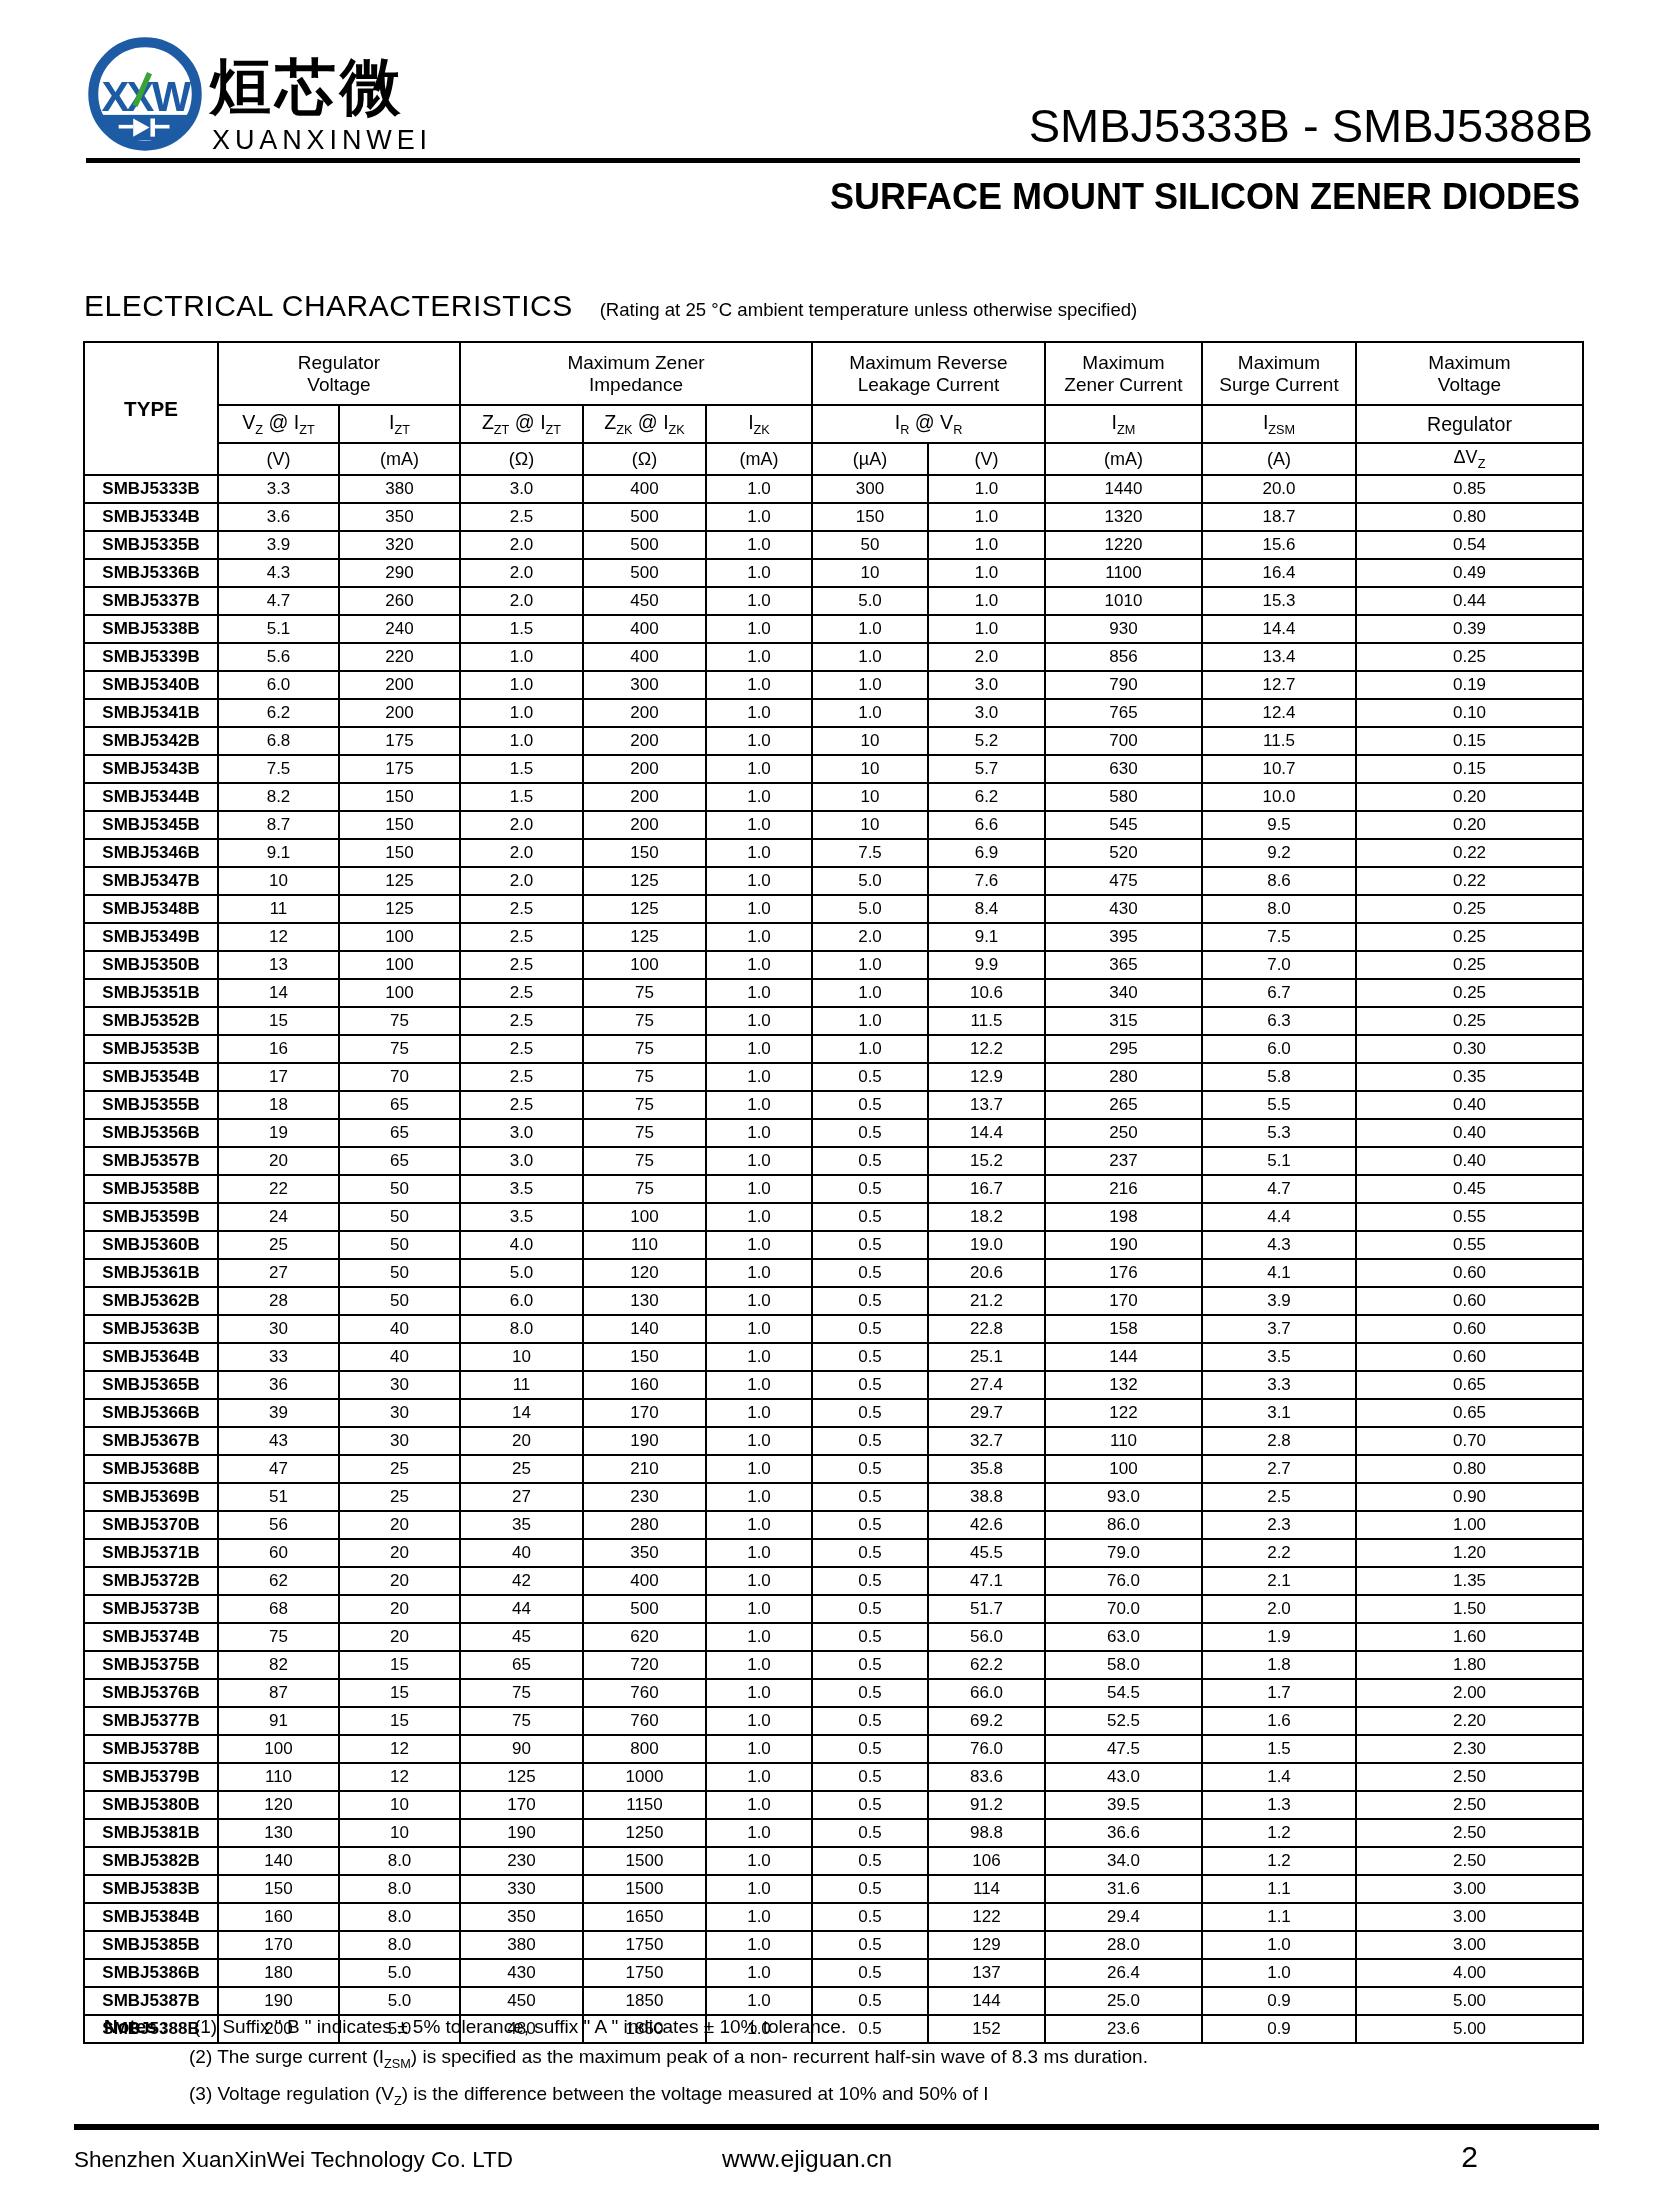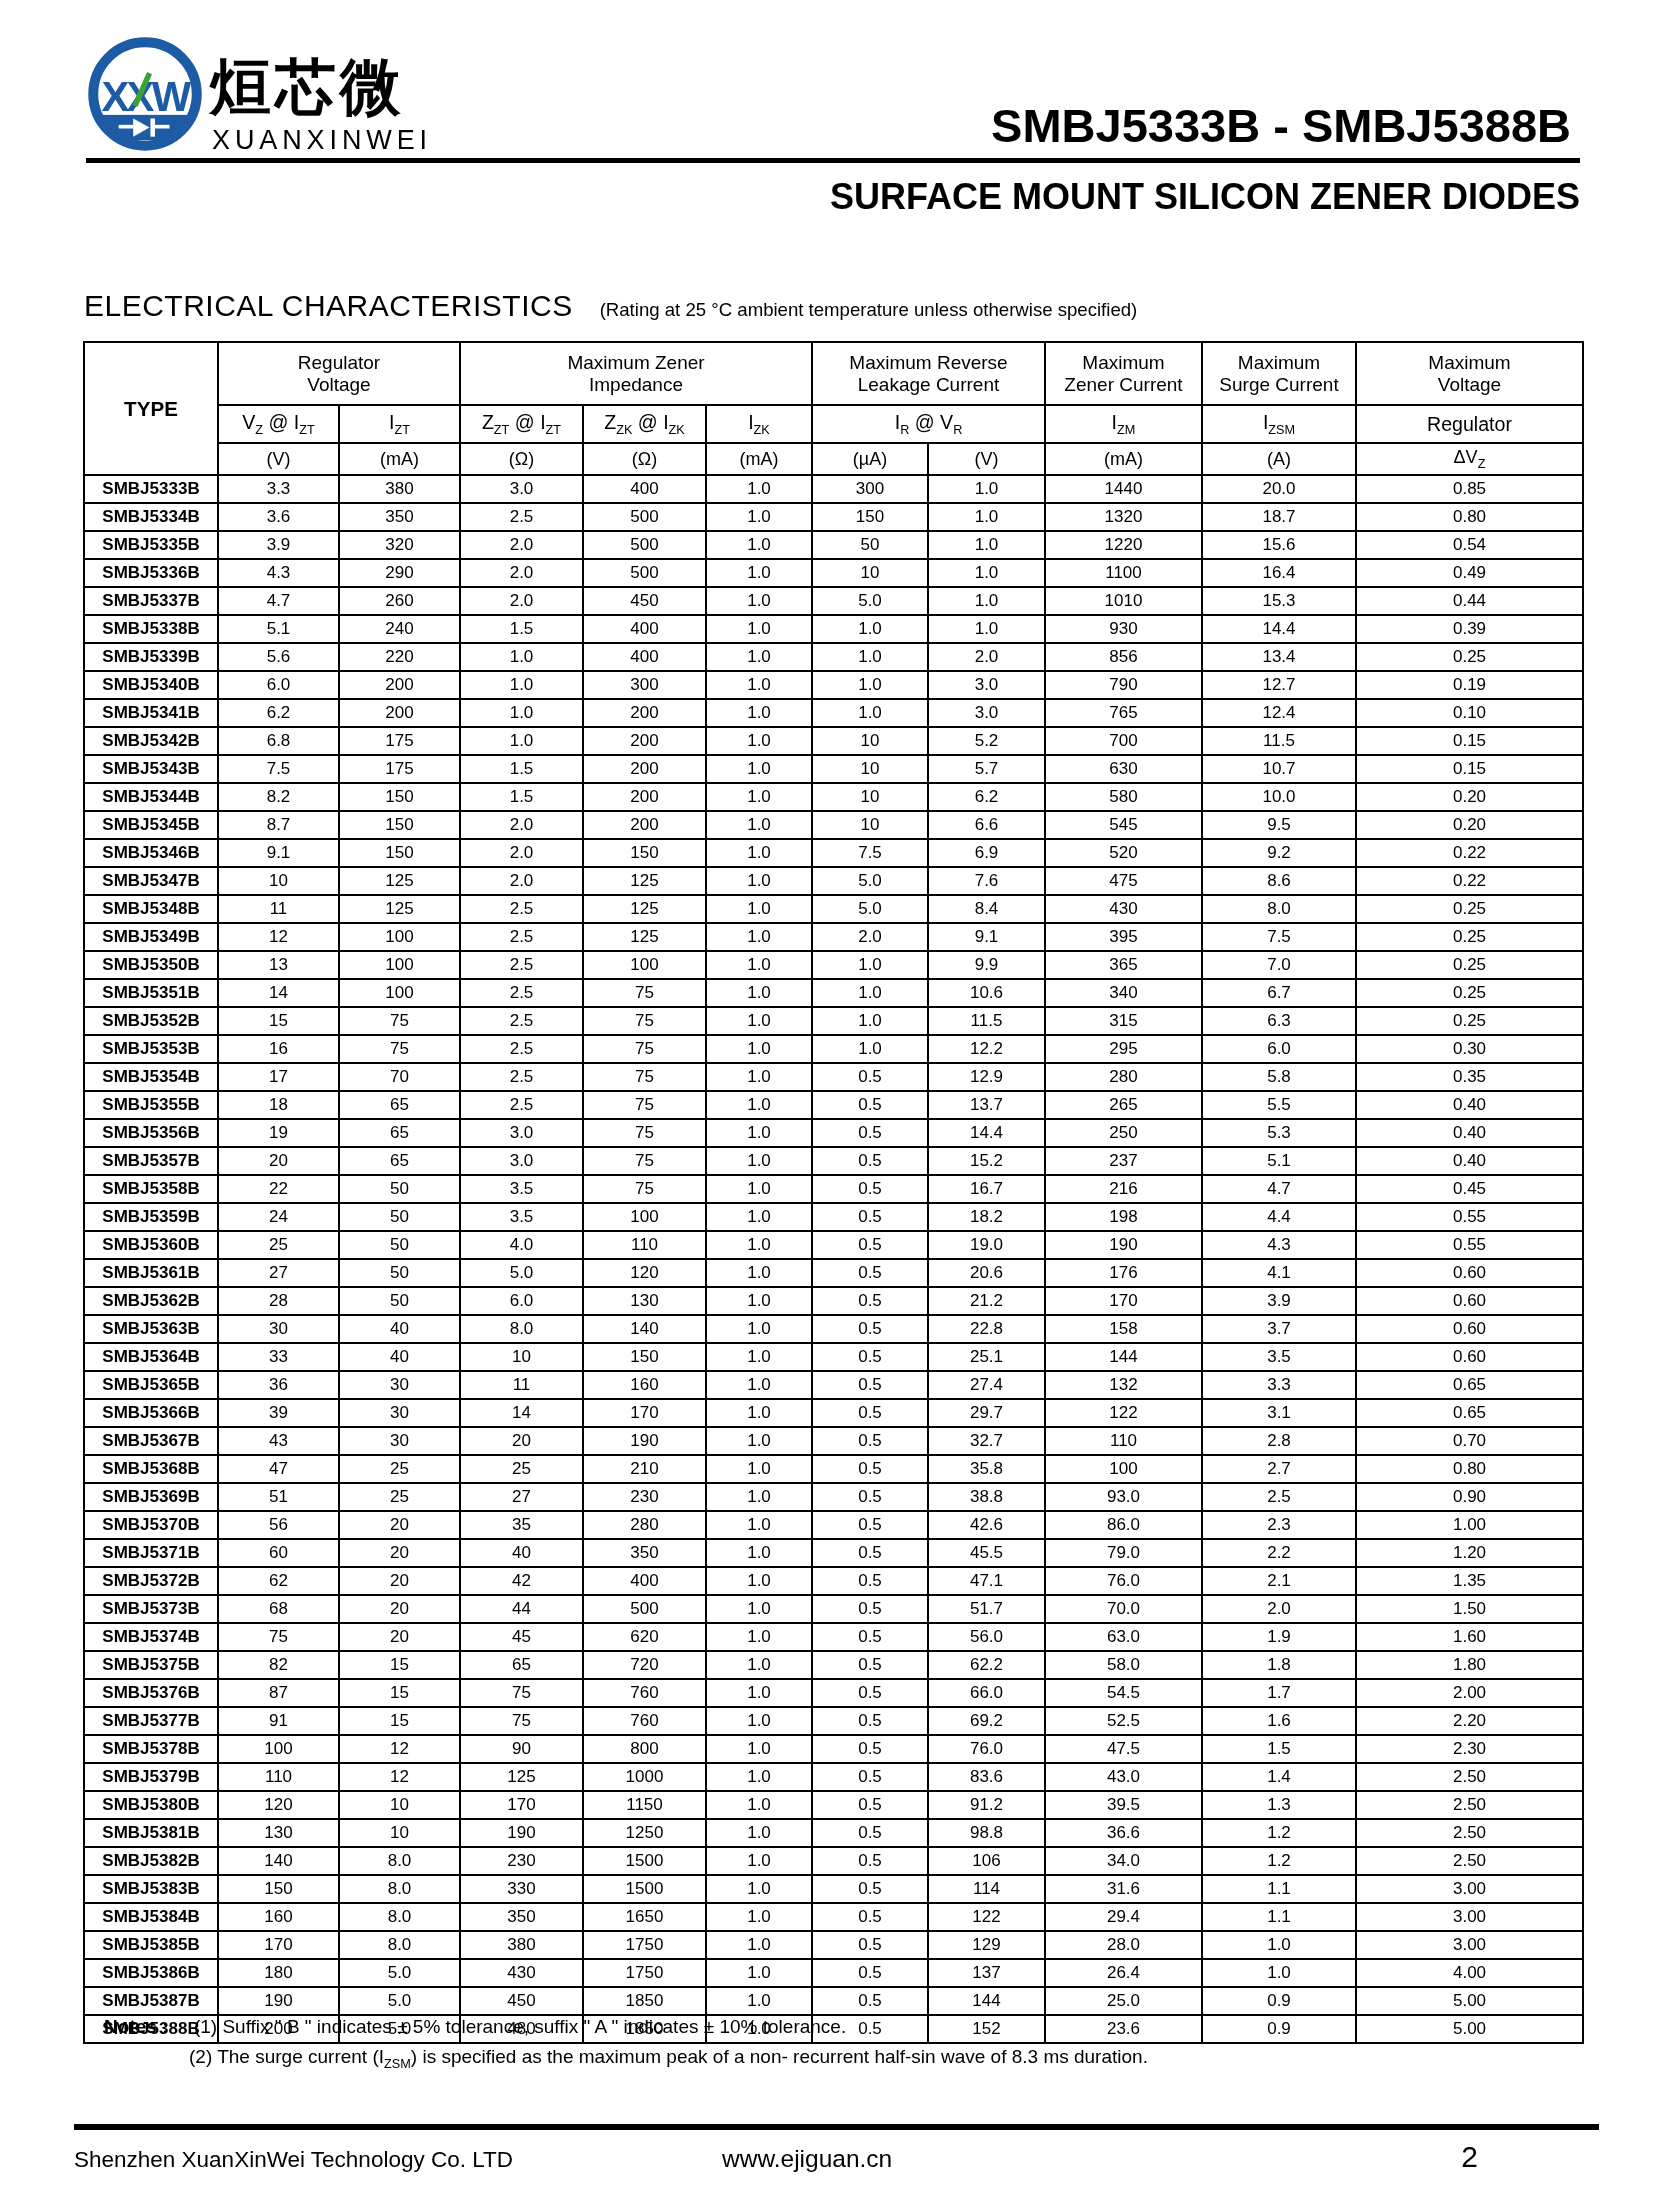--- a/index.html
+++ b/index.html
@@ -3,21 +3,21 @@
 <meta charset="utf-8">
 <style>
   html,body{margin:0;padding:0;background:#fff;}
   body{width:1660px;height:2205px;font-family:"Liberation Sans",sans-serif;color:#000;position:relative;}
   .page{position:absolute;left:0;top:0;width:1660px;height:2205px;background:#fff;overflow:hidden;}
 
   
   .logo{position:absolute;left:86px;top:35px;}
   .brand-cn{position:absolute;left:210px;top:57px;font-size:61px;font-weight:bold;letter-spacing:3.9px;line-height:1;}
   .brand-en{position:absolute;left:212px;top:125px;font-size:27px;letter-spacing:4.9px;color:#000000;}
-  .part-range{position:absolute;right:89px;top:98px;font-size:47px;font-weight:bold;letter-spacing:0px;white-space:nowrap;text-align:right;}
+  .part-range{position:absolute;right:67px;top:98px;font-size:47px;font-weight:normal;letter-spacing:0px;white-space:nowrap;text-align:right;}
   .head-rule{position:absolute;left:86px;top:158px;width:1494px;height:4.9px;background:#000;}
   .subtitle{position:absolute;right:80px;top:176px;font-size:36px;font-weight:bold;white-space:nowrap;}
 
   
   .section-head{position:absolute;left:84px;top:289px;white-space:nowrap;}
   .section-title{font-size:30px;font-weight:normal;letter-spacing:0.5px;}
   .section-note{font-size:18.6px;font-weight:normal;margin-left:27px;}
 
   
   .etable-wrap{position:absolute;left:83px;top:341px;}
@@ -865,20 +865,21 @@
           </tr>
         </tbody>
       </table>
   </div>
 
   <div class="notes">
     <div class="note-line">
       <span class="notes-label">Notes :</span><span>(1)   Suffix " B " indicates ± 5% tolerance, suffix " A " indicates ± 10% tolerance.</span>
     </div>
     <div class="note-line note-indent">(2) The surge current (I<sub>ZSM</sub>) is specified as the maximum peak of a non- recurrent half-sin wave of 8.3 ms duration.</div>
+    <div class="note-line note-indent">(3) Voltage regulation (V<sub>Z</sub>) is the difference between the voltage measured at 10% and 50% of I</div>
   </div>
 
   <div class="foot-rule"></div>
   <div class="foot-company">Shenzhen XuanXinWei Technology Co. LTD</div>
   <div class="foot-site">www.ejiguan.cn</div>
   <div class="foot-page">2</div>
 
 </div>
 
 

